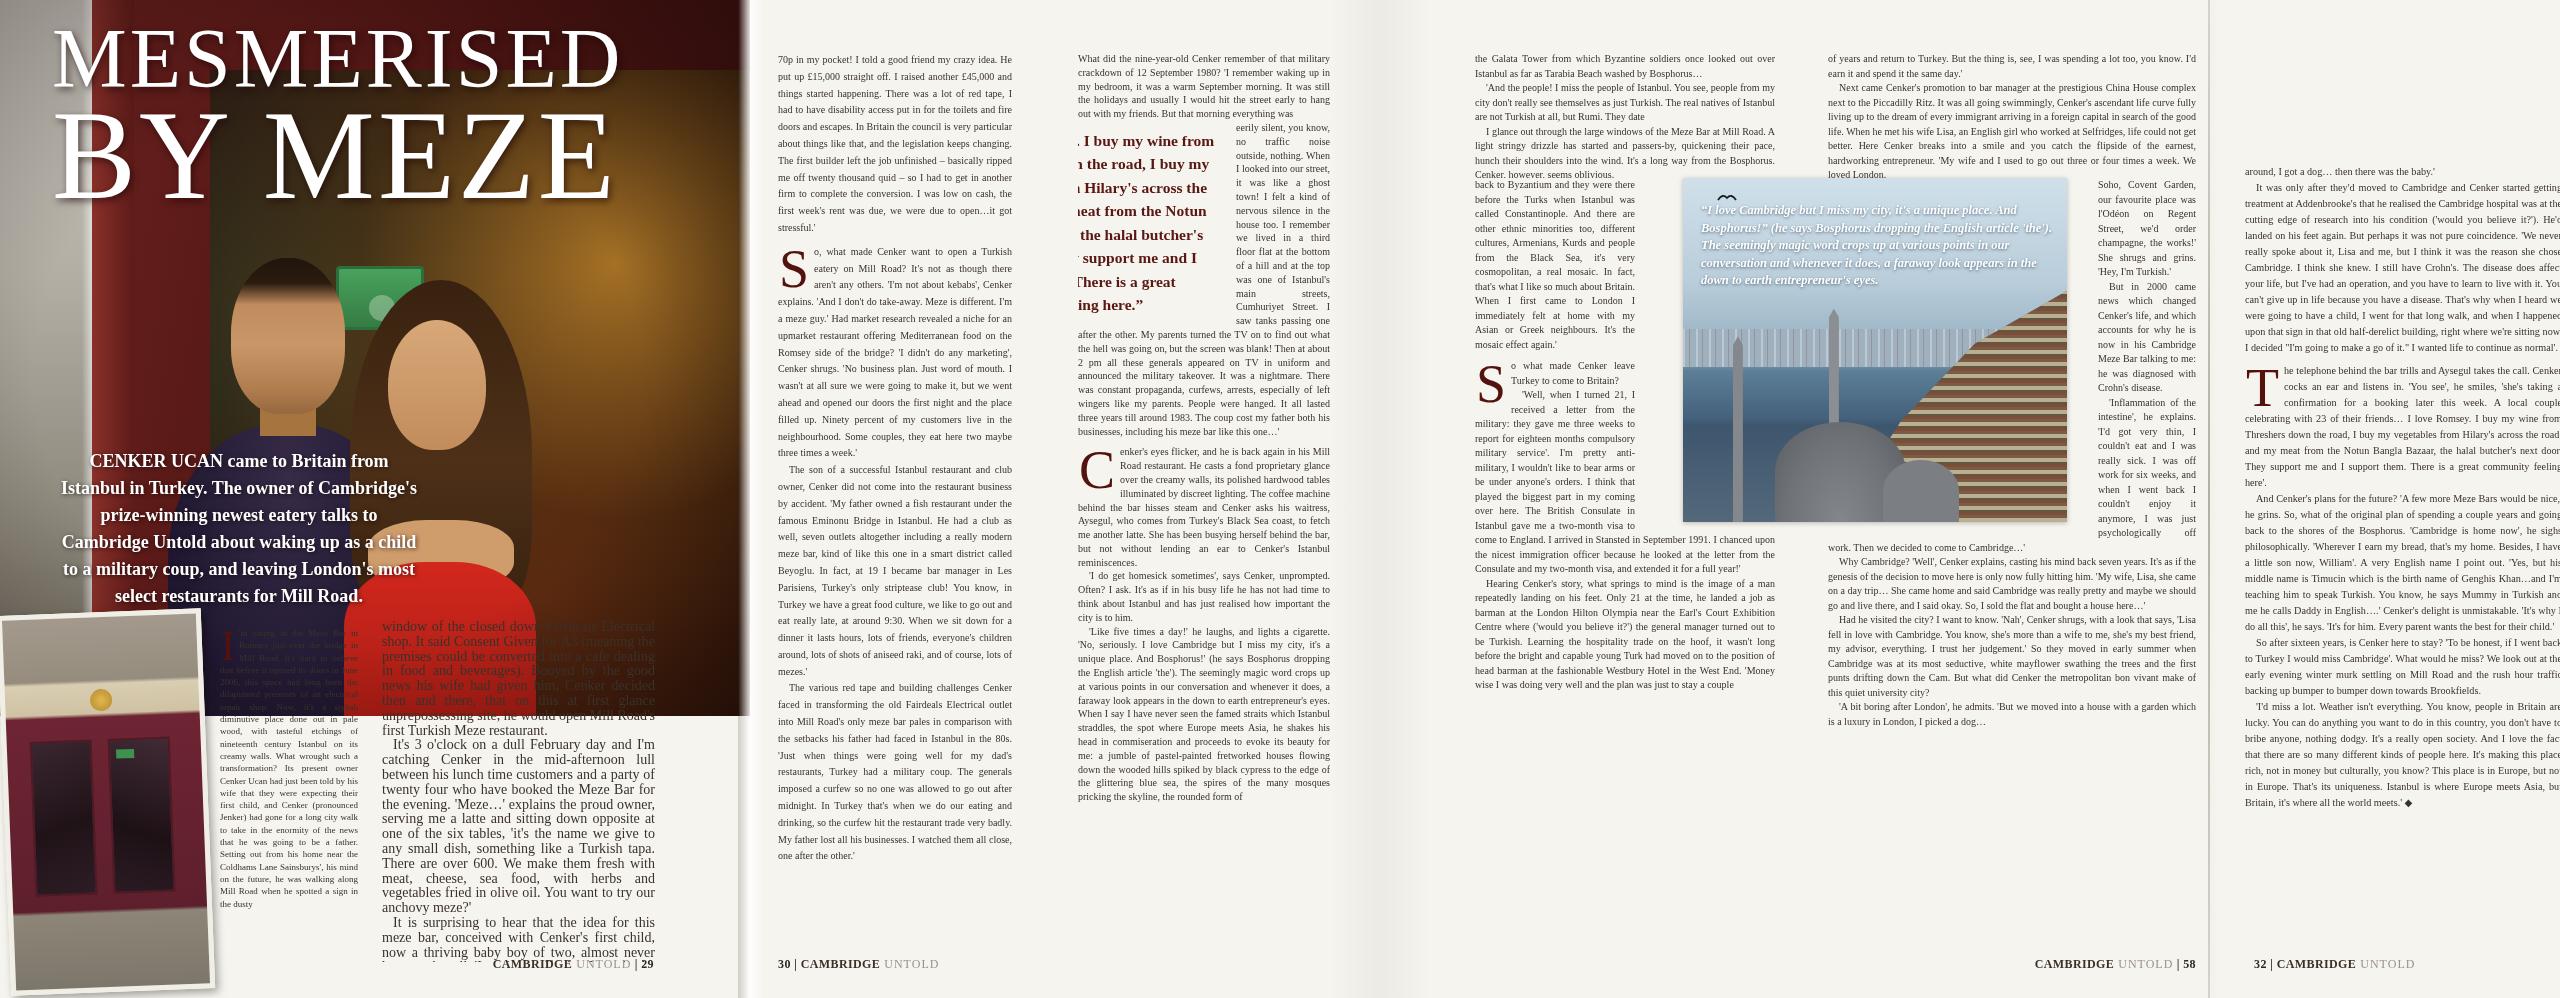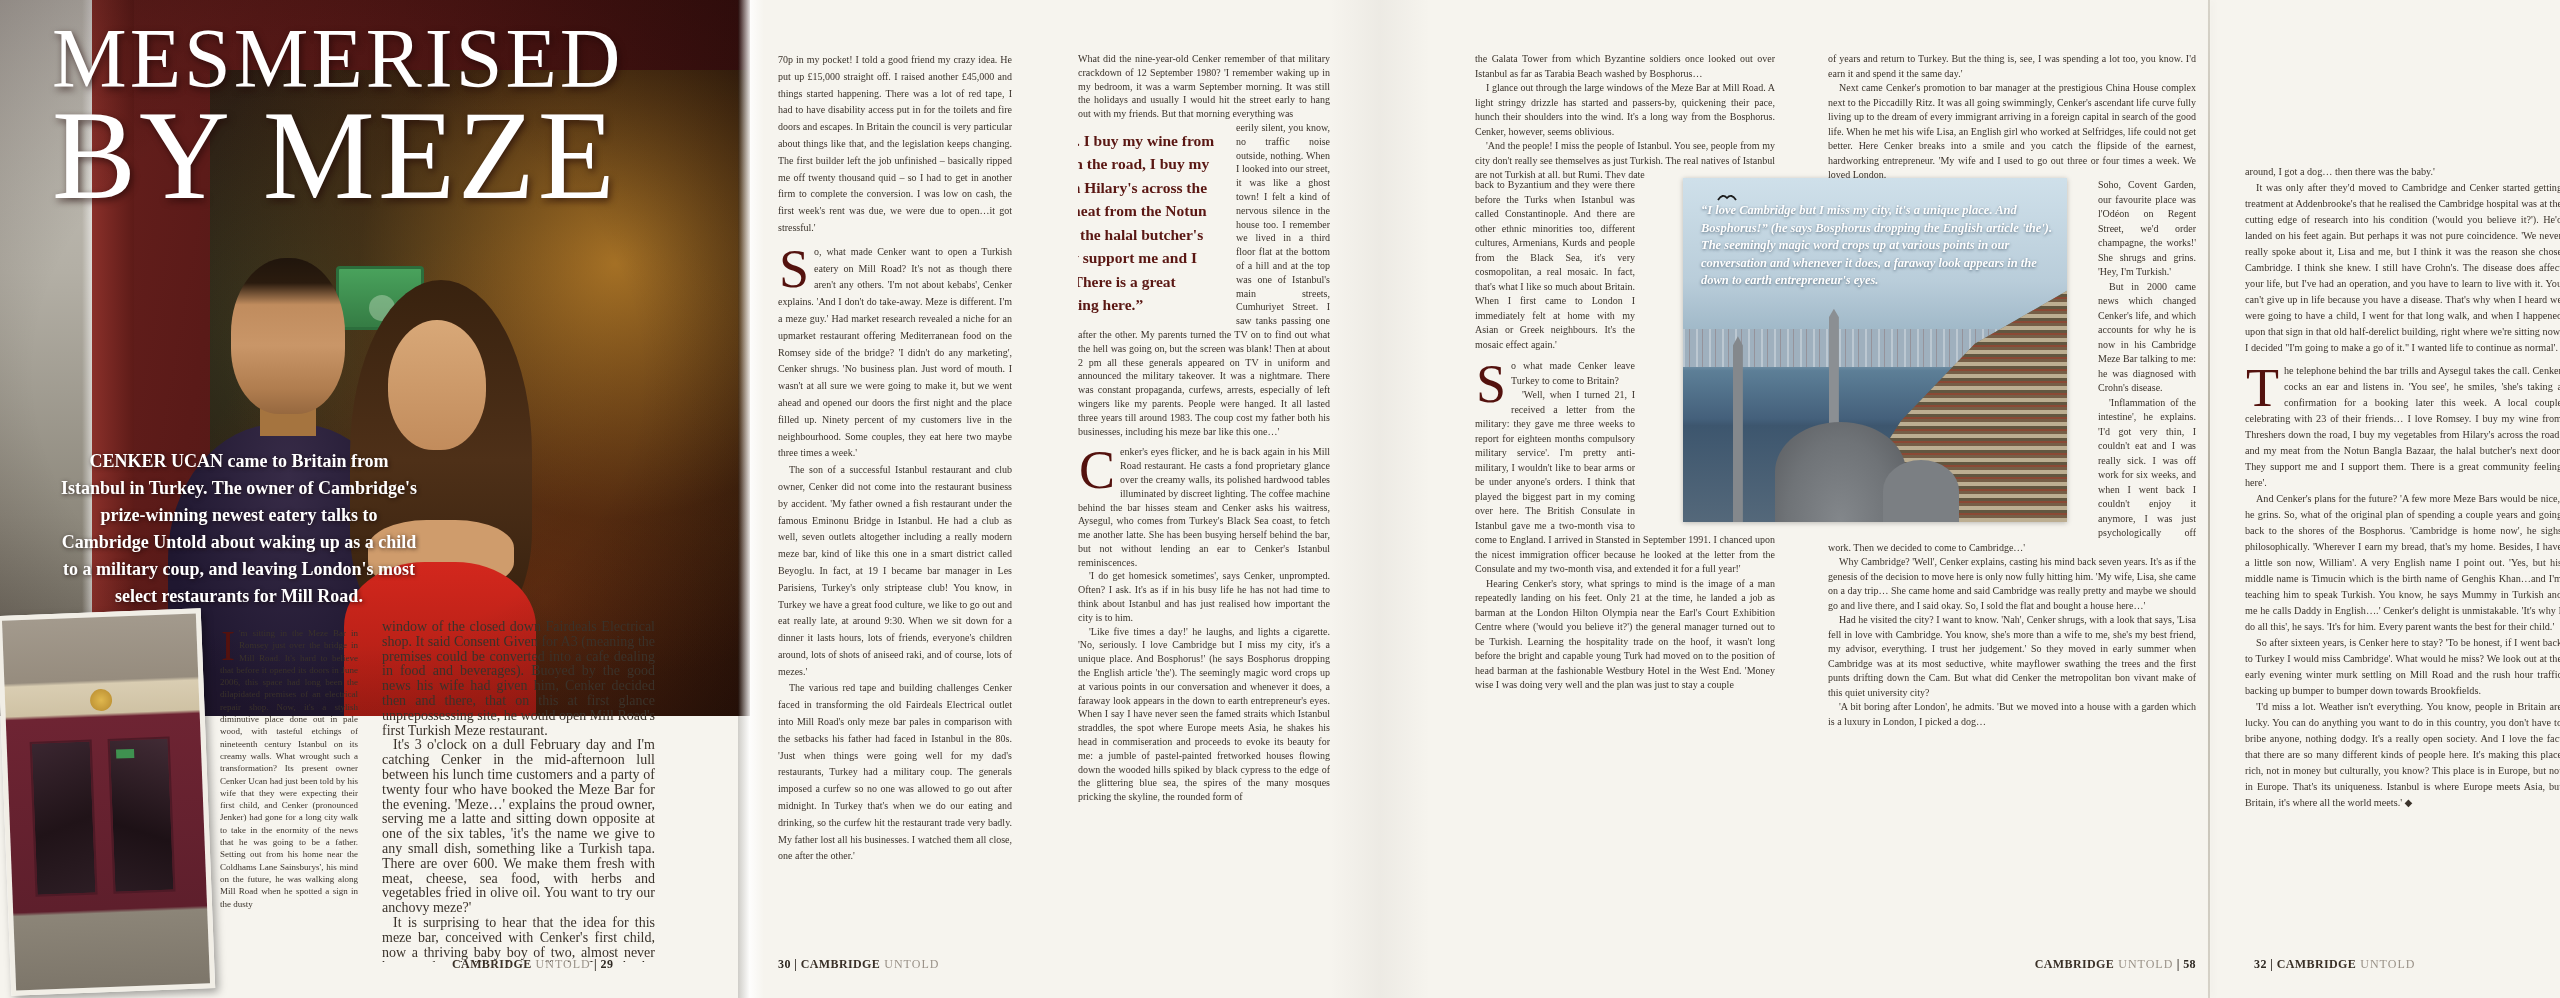--- a/index.html
+++ b/index.html
@@ -130,21 +130,21 @@
   </div>
 
   <div id="col29-1" class="col">
     <p class="sect"><span class="dc dc-sm">I</span><span>'m sitting in the Meze Bar in Romsey just over the bridge in Mill Road. It's hard to believe that before it opened its doors in June 2006, this space had long been the dilapidated premises of an electrical repair shop. Now, it's a stylish diminutive place done out in pale wood, with tasteful etchings of nineteenth century Istanbul on its creamy walls. What wrought such a transformation? Its present owner Cenker Ucan had just been told by his wife that they were expecting their first child, and Cenker (pronounced Jenker) had gone for a long city walk to take in the enormity of the news that he was going to be a father. Setting out from his home near the Coldhams Lane Sainsburys', his mind on the future, he was walking along Mill Road when he spotted a sign in the dusty</span></p>
   </div>
   <div id="col29-2" class="col">
     <p>window of the closed down Fairdeals Electrical shop. It said Consent Given for A3 (meaning the premises could be converted into a cafe dealing in food and beverages). Buoyed by the good news his wife had given him, Cenker decided then and there, that on this at first glance unprepossessing site, he would open Mill Road's first Turkish Meze restaurant.</p>
     <p>It's 3 o'clock on a dull February day and I'm catching Cenker in the mid-afternoon lull between his lunch time customers and a party of twenty four who have booked the Meze Bar for the evening. 'Meze…' explains the proud owner, serving me a latte and sitting down opposite at one of the six tables, 'it's the name we give to any small dish, something like a Turkish tapa. There are over 600. We make them fresh with meat, cheese, sea food, with herbs and vegetables fried in olive oil. You want to try our anchovy meze?'</p>
     <p>It is surprising to hear that the idea for this meze bar, conceived with Cenker's first child, now a thriving baby boy of two, almost never happened at all. 'I made an offer but I was broke at the time, I had</p>
   </div>
-  <div class="footer" style="left:452px; width:202px; text-align:left;">
+  <div class="footer" style="left:452px; width:202px; text-align:right;">
     <span class="pnum"></span><span class="brand">CAMBRIDGE</span><span class="brand-light"> UNTOLD</span><span class="pnum"> | 29</span>
   </div>
 
   <div class="edge29"></div>
 
   <div id="col30-1" class="col">
     <p>70p in my pocket! I told a good friend my crazy idea. He put up £15,000 straight off. I raised another £45,000 and things started happening. There was a lot of red tape, I had to have disability access put in for the toilets and fire doors and escapes. In Britain the council is very particular about things like that, and the legislation keeps changing. The first builder left the job unfinished – basically ripped me off twenty thousand quid – so I had to get in another firm to complete the conversion. I was low on cash, the first week's rent was due, we were due to open…it got stressful.'</p>
     <p class="sect"><span class="dc dc-lg">S</span><span>o, what made Cenker want to open a Turkish eatery on Mill Road? It's not as though there aren't any others. 'I'm not about kebabs', Cenker explains. 'And I don't do take-away. Meze is different. I'm a meze guy.' Had market research revealed a niche for an upmarket restaurant offering Mediterranean food on the Romsey side of the bridge? 'I didn't do any marketing', Cenker shrugs. 'No business plan. Just word of mouth. I wasn't at all sure we were going to make it, but we went ahead and opened our doors the first night and the place filled up. Ninety percent of my customers live in the neighbourhood. Some couples, they eat here two maybe three times a week.'</span></p>
     <p>The son of a successful Istanbul restaurant and club owner, Cenker did not come into the restaurant business by accident. 'My father owned a fish restaurant under the famous Eminonu Bridge in Istanbul. He had a club as well, seven outlets altogether including a really modern meze bar, kind of like this one in a smart district called Beyoglu. In fact, at 19 I became bar manager in Les Parisiens, Turkey's only striptease club! You know, in Turkey we have a great food culture, we like to go out and eat really late, at around 9:30. When we sit down for a dinner it lasts hours, lots of friends, everyone's children around, lots of shots of aniseed raki, and of course, lots of mezes.'</p>
     <p>The various red tape and building challenges Cenker faced in transforming the old Fairdeals Electrical outlet into Mill Road's only meze bar pales in comparison with the setbacks his father had faced in Istanbul in the 80s. 'Just when things were going well for my dad's restaurants, Turkey had a military coup. The generals imposed a curfew so no one was allowed to go out after midnight. In Turkey that's when we do our eating and drinking, so the curfew hit the restaurant trade very badly. My father lost all his businesses. I watched them all close, one after the other.'</p>
@@ -159,22 +159,22 @@
   </div>
   <div class="footer" style="left:778px;">
     <span class="pnum">30 | </span><span class="brand">CAMBRIDGE</span><span class="brand-light"> UNTOLD</span><span class="pnum"></span>
   </div>
 
   <div class="fold3031"></div>
 
   <div id="col31-1" class="col">
     <div class="c31a">
       <p>the Galata Tower from which Byzantine soldiers once looked out over Istanbul as far as Tarabia Beach washed by Bosphorus…</p>
+      <p>'And the people! I miss the people of Istanbul. You see, people from my city don't really see themselves as just Turkish. The real natives of Istanbul are not Turkish at all, but Rumi. They date</p>
       <p>I glance out through the large windows of the Meze Bar at Mill Road. A light stringy drizzle has started and passers-by, quickening their pace, hunch their shoulders into the wind. It's a long way from the Bosphorus. Cenker, however, seems oblivious.</p>
-      <p>'And the people! I miss the people of Istanbul. You see, people from my city don't really see themselves as just Turkish. The real natives of Istanbul are not Turkish at all, but Rumi. They date</p>
     </div>
     <div>
       <span class="spacer-r"></span>
       <p>back to Byzantium and they were there before the Turks when Istanbul was called Constantinople. And there are other ethnic minorities too, different cultures, Armenians, Kurds and people from the Black Sea, it's very cosmopolitan, a real mosaic. In fact, that's what I like so much about Britain. When I first came to London I immediately felt at home with my Asian or Greek neighbours. It's the mosaic effect again.'</p>
       <p class="sect"><span class="dc dc-lg">S</span><span>o what made Cenker leave Turkey to come to Britain?</span></p>
       <p>'Well, when I turned 21, I received a letter from the military: they gave me three weeks to report for eighteen months compulsory military service'. I'm pretty anti-military, I wouldn't like to bear arms or be under anyone's orders. I think that played the biggest part in my coming over here. The British Consulate in Istanbul gave me a two-month visa to come to England. I arrived in Stansted in September 1991. I chanced upon the nicest immigration officer because he looked at the letter from the Consulate and my two-month visa, and extended it for a full year!'</p>
       <p>Hearing Cenker's story, what springs to mind is the image of a man repeatedly landing on his feet. Only 21 at the time, he landed a job as barman at the London Hilton Olympia near the Earl's Court Exhibition Centre where ('would you believe it?') the general manager turned out to be Turkish. Learning the hospitality trade on the hoof, it wasn't long before the bright and capable young Turk had moved on to the position of head barman at the fashionable Westbury Hotel in the West End. 'Money wise I was doing very well and the plan was just to stay a couple</p>
     </div>
   </div>
   <div id="col31-2" class="col">

